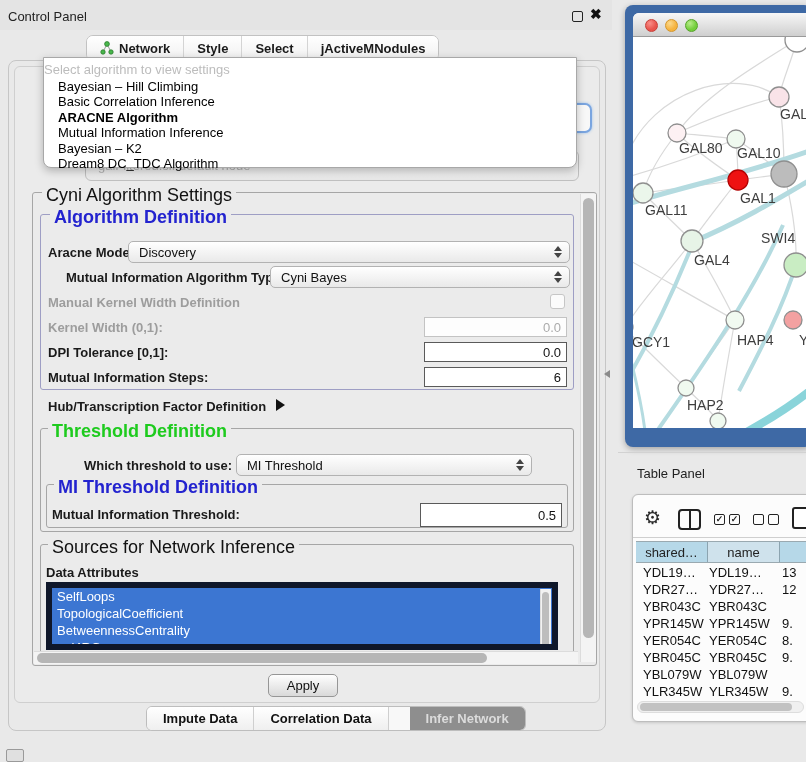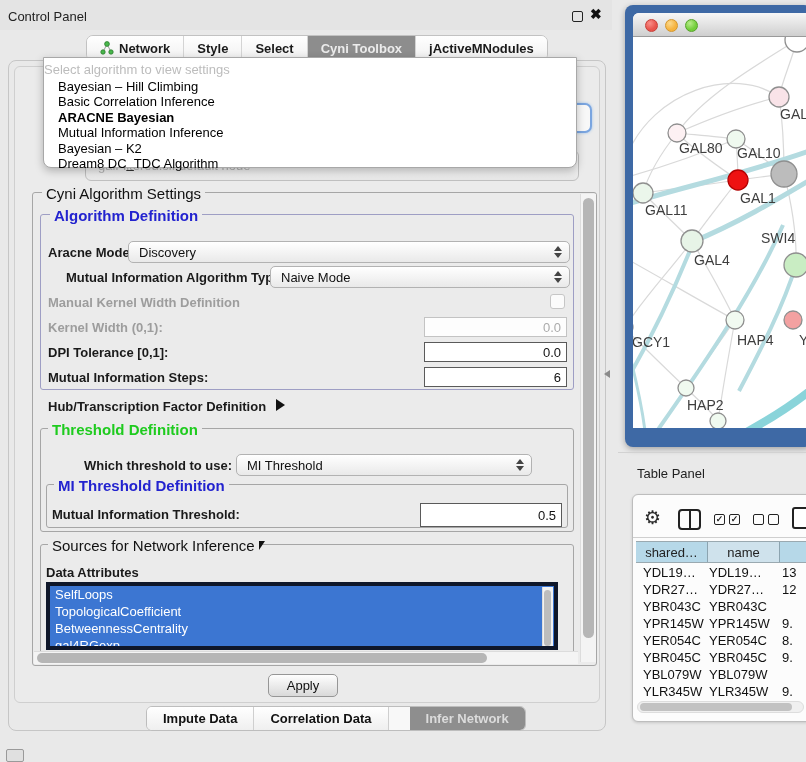--- a/index.html
+++ b/index.html
@@ -37,41 +37,41 @@
   .focus-combo { left:86px; top:103px; width:506px; height:30px; border:2px solid #7aa5e0; border-radius:7px; background:#f8f8f8; box-shadow:0 0 3px #9cc0ea; z-index:1; }
   .ghost-combo { left:85px; top:150px; width:494px; height:31px; border:1px solid #bfbfbf; border-radius:6px; background:linear-gradient(#fafafa,#e8e8e8); z-index:1; display:flex; align-items:center; padding-left:12px; color:#b3b3b3; }
 
   
   .dropdown { left:43px; top:57px; width:534px; height:111px; background:#ffffff; border:1px solid #a8a8a8; border-radius:0 0 8px 8px; box-shadow:0 3px 8px rgba(0,0,0,.25); z-index:30; }
   .dropdown .ph { margin-top:3px; height:18px; line-height:18px; text-align:left; color:#bcbcbc; font-size:13px; }
   .dropdown .item { height:15.4px; line-height:15.4px; padding-left:14px; font-size:13px; color:#000; white-space:nowrap; }
 
   
   .grp { border:1px solid #a6a6a6; border-radius:3px; background:transparent; }
-  .gtitle { position:absolute; background:#ebebeb; padding:0 4px; font-size:15px; white-space:nowrap; z-index:2; }
+  .gtitle { position:absolute; background:#ebebeb; padding:0 4px; font-size:18px; white-space:nowrap; z-index:2; }
   .gtitle.blue { color:#2323cf; font-weight:bold; }
   .gtitle.green { color:#1ecb1e; font-weight:bold; }
 
   
   .combo { position:absolute; border:1px solid #b2b2b2; border-radius:5px; background:linear-gradient(#ffffff,#e9e9e9); display:flex; align-items:center; padding-left:10px; font-size:13px; color:#111; }
   .combo .spin { position:absolute; right:7px; top:50%; transform:translateY(-50%); display:flex; flex-direction:column; align-items:center; gap:2px; }
   .combo .spin .up { width:0; height:0; border-left:4px solid transparent; border-right:4px solid transparent; border-bottom:5px solid #444; }
   .combo .spin .dn { width:0; height:0; border-left:4px solid transparent; border-right:4px solid transparent; border-top:5px solid #444; }
 
   
   .field { position:absolute; background:#ffffff; border:1px solid #5a5a5a; display:flex; align-items:center; justify-content:flex-end; padding-right:5px; font-size:13px; color:#111; }
   .field.dis { border-color:#c3c3c3; color:#ababab; background:#fdfdfd; }
 
   .checkbox { position:absolute; width:15px; height:15px; border:1px solid #c6c6c6; border-radius:3px; background:#fbfbfb; }
 
   .tri-right { display:inline-block; width:0; height:0; border-top:6px solid transparent; border-bottom:6px solid transparent; border-left:9px solid #111; }
   .tri-down { display:inline-block; width:0; height:0; border-left:6px solid transparent; border-right:6px solid transparent; border-top:9px solid #111; }
 
   
-  .attr-list { left:46px; top:582px; width:512px; height:68px; background:#fef9c3; border:4px solid #0f172a; overflow:hidden; }
+  .attr-list { left:46px; top:582px; width:512px; height:68px; background:#fef9c3; border:6px solid #0f172a; overflow:hidden; }
   .attr-item { height:17px; line-height:17px; padding-left:5px; color:#ffffff; background:#3c76d2; font-size:13px; white-space:nowrap; }
   .attr-scroll { position:absolute; right:1px; top:1px; width:11px; height:64px; background:#f2f2f2; border-left:1px solid #ddd; }
   .attr-thumb { position:absolute; right:2px; top:3px; width:7px; height:56px; background:#bdbdbd; border-radius:4px; }
 
   
   .vsb { left:580px; top:194px; width:16px; height:468px; background:#f4f4f4; border-left:1px solid #dcdcdc; }
   .vsb-thumb { position:absolute; left:2px; top:4px; width:11px; height:440px; background:#b6b6b6; border-radius:6px; }
   .hsb { left:34px; top:651px; width:544px; height:13px; background:#f4f4f4; border-top:1px solid #dcdcdc; }
   .hsb-thumb { position:absolute; left:3px; top:1px; width:450px; height:10px; background:#b6b6b6; border-radius:5px; }
 
@@ -146,23 +146,20 @@
       </svg>
     </span>
     <span>Network</span>
   </div>
   <div class="tab">
       <span>Style</span>
     </div>
   <div class="tab">
       <span>Select</span>
     </div>
-  <div class="tab sel">
-      <span>Cyni Toolbox</span>
-    </div>
   <div class="tab">
       <span>jActiveMNodules</span>
     </div>
 </div>
 
 <div class="abs outer-panel"></div>
 <div class="abs inner-panel"></div>
 
 <div class="abs focus-combo"></div>
 <div class="abs ghost-combo">
@@ -179,21 +176,21 @@
 <div class="combo" style="left:128px; top:241px; width:442px; height:22px;">
   <span>Discovery</span>
   <span class="spin">
       <span class="up"></span>
       <span class="dn"></span>
     </span>
 </div>
 
 <span class="abs lbl b" style="left:48px; top:270px;margin-left:18px;">Mutual Information Algorithm Type:</span>
 <div class="combo" style="left:270px; top:266px; width:300px; height:22px;">
-  <span>Naive Mode</span>
+  <span>Cyni Bayes</span>
   <span class="spin">
       <span class="up"></span>
       <span class="dn"></span>
     </span>
 </div>
 
 <span class="abs lbl b dis" style="left:48px; top:295px;">Manual Kernel Width Definition</span>
 <div class="checkbox" style="left:550px; top:294px;"></div>
 
 <span class="abs lbl b dis" style="left:48px; top:320px;">Kernel Width (0,1):</span>
@@ -270,21 +267,21 @@
       <span>Infer Network</span>
     </div>
 </div>
 
 <div class="abs mini-icon"></div>
 
 <div class="abs dropdown">
   <div class="ph">Select algorithm to view settings</div>
   <div class="item">Bayesian – Hill Climbing</div>
   <div class="item">Basic Correlation Inference</div>
-  <div class="item b">ARACNE Bayesian</div>
+  <div class="item b">ARACNE Algorithm</div>
   <div class="item">Mutual Information Inference</div>
   <div class="item">Bayesian – K2</div>
   <div class="item">Dream8 DC_TDC Algorithm</div>
 </div>
 
 <div class="abs split-handle"></div>
 
 <div class="abs net-frame"></div>
 <div class="abs net-window"></div>
 <div class="abs net-titlebar">

